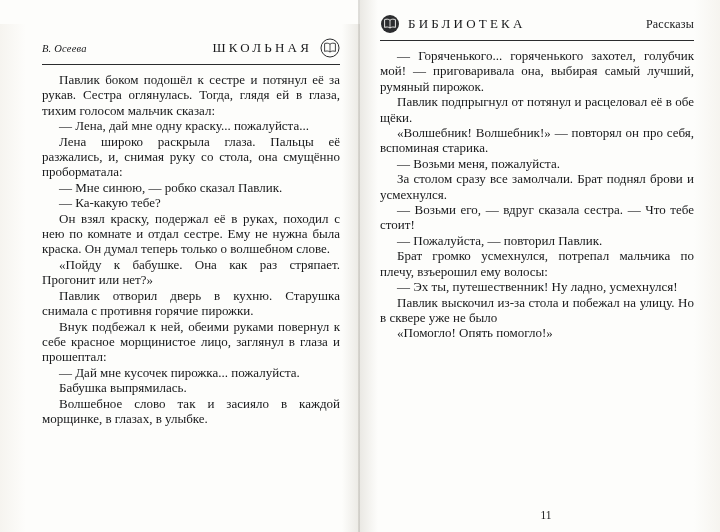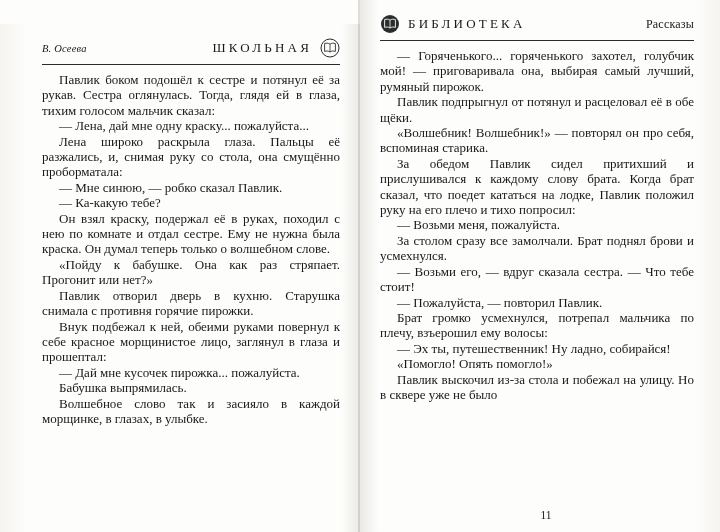--- a/index.html
+++ b/index.html
@@ -168,27 +168,26 @@
       <span class="head-title">БИБЛИОТЕКА</span>
       <span class="head-spacer"></span>
       <span class="section-label">Рассказы</span>
     </div>
     <div class="rule"></div>
 
     <div class="col">
       <p>— Горяченького... горяченького захотел, голубчик мой! — приговаривала она, выбирая самый лучший, румяный пирожок.</p>
       <p>Павлик подпрыгнул от потянул и расцеловал её в обе щёки.</p>
       <p>«Волшебник! Волшебник!» — повторял он про себя, вспоминая старика.</p>
-      <p>За обедом Павлик сидел притихший и прислушивался к каждому слову брата. Когда брат сказал, что поедет кататься на лодке, Павлик положил руку на его плечо и тихо попросил:</p>
       <p>— Возьми меня, пожалуйста.</p>
       <p>За столом сразу все замолчали. Брат поднял брови и усмехнулся.</p>
       <p>— Возьми его, — вдруг сказала сестра. — Что тебе стоит!</p>
       <p>— Пожалуйста, — повторил Павлик.</p>
       <p>Брат громко усмехнулся, потрепал мальчика по плечу, взъерошил ему волосы:</p>
-      <p>— Эх ты, путешественник! Ну ладно, собирайся!</p>
+      <p>— Эх ты, путешественник! Ну ладно, усмехнулся!</p>
+      <p>Павлик выскочил из-за стола и побежал на улицу. Но в сквере уже не было</p>
       <p>«Помогло! Опять помогло!»</p>
-      <p>Павлик выскочил из-за стола и побежал на улицу. Но в сквере уже не было</p>
     </div>
 
     <div class="folio folio-right">11</div>
   </div>
 
 </div>
 
 </body></html>

